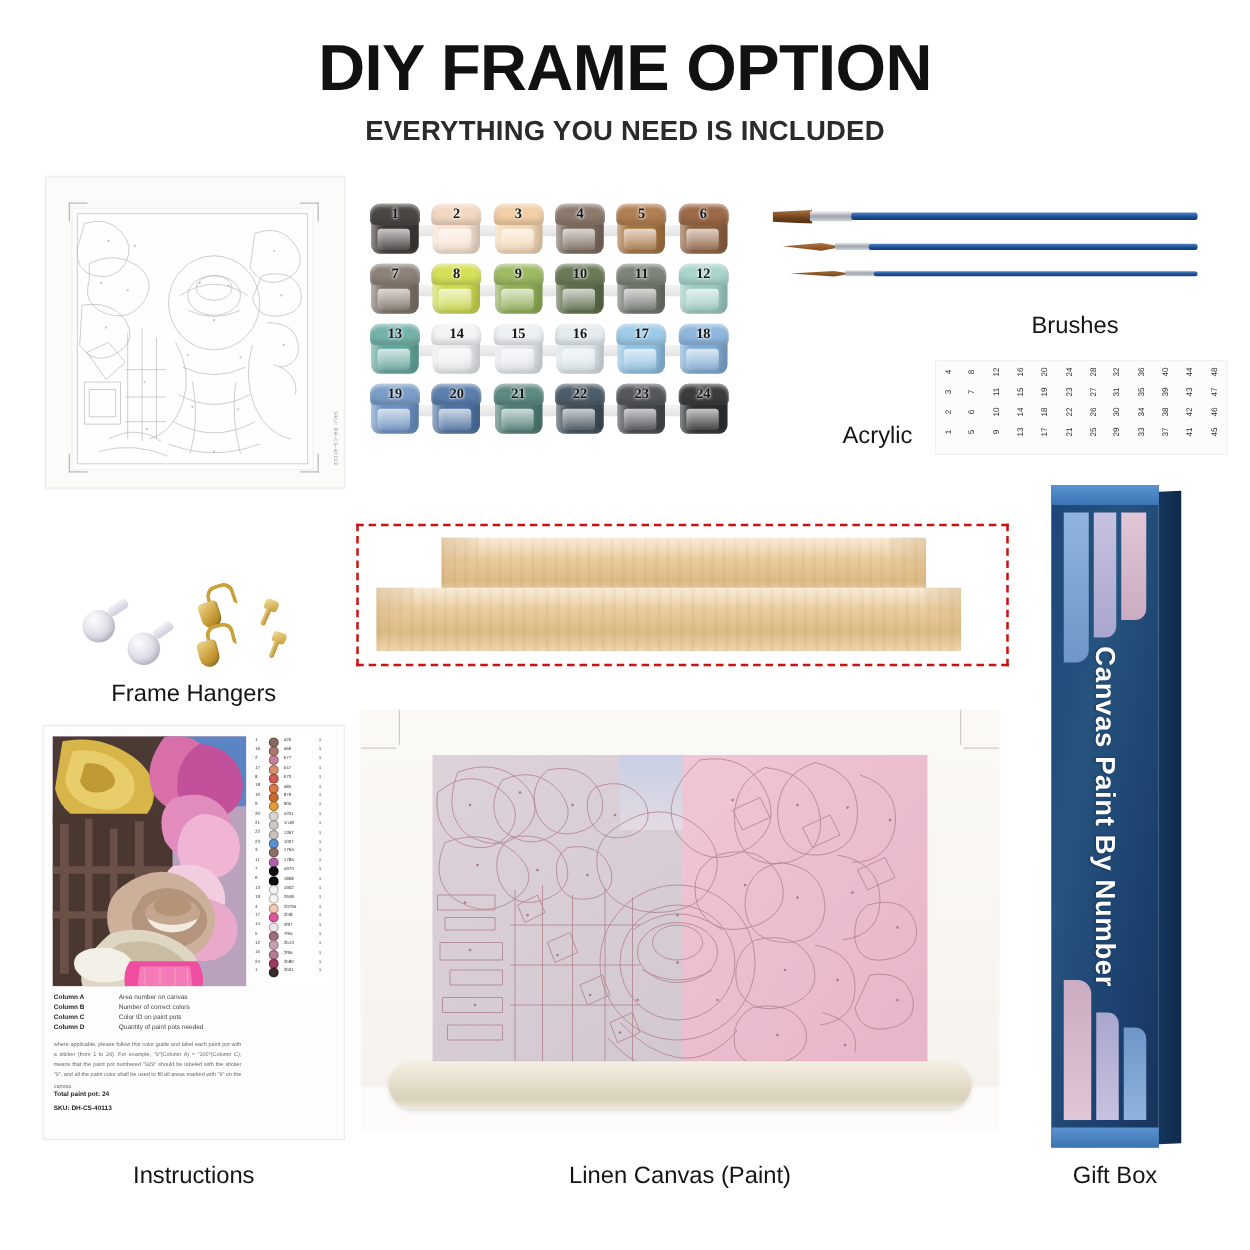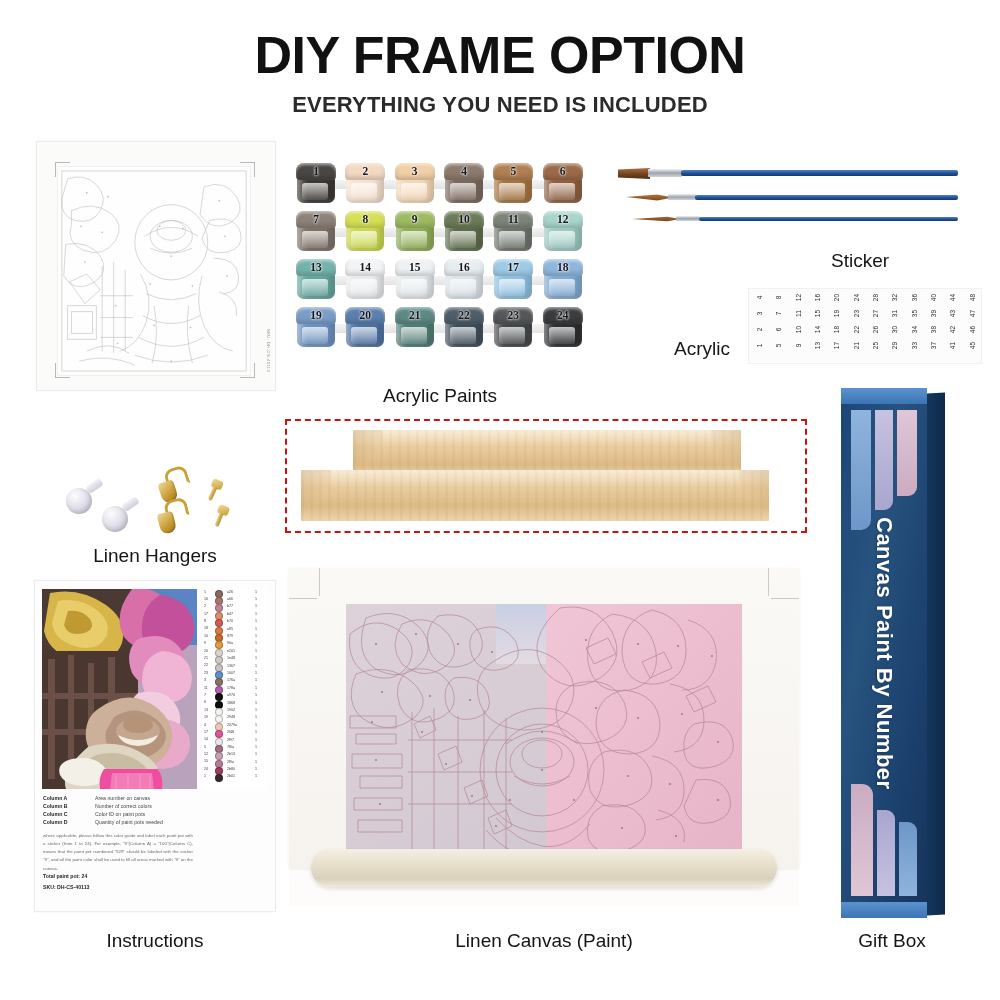--- a/index.html
+++ b/index.html
@@ -502,21 +502,20 @@
           <div class="pot-num">23</div>
         </div>
         <div class="pot" style="left: 249.667px;">
           <div class="pot-body" style="background: rgb(44, 46, 48);"></div>
           <div class="pot-gloss"></div>
           <div class="pot-lid" style="background: rgb(58, 60, 62);"></div>
           <div class="pot-num">24</div>
         </div>
       </div>
     </div>
-  <div class="abs caption" id="paints-cap">Acrylic Paints</div>
 
   <div class="abs" id="brushes">
     <div class="brush" style="left:0;top:0;width:340px;">
       <div class="brush-tip" style="left:0;width:32px;height:11px;
            background:linear-gradient(180deg,#a9703c,#6e401d 60%,#52300f);
            clip-path:polygon(0 14%,100% 0,100% 100%,0 86%);"></div>
       <div class="brush-ferrule" style="left:30px;"></div>
       <div class="brush-handle" style="left:63px;right:0;"></div>
     </div>
     <div class="brush" style="left:8px;top:24px;width:332px;">
@@ -527,21 +526,21 @@
       <div class="brush-handle" style="left:69px;right:0;top:3px;height:5px;"></div>
     </div>
     <div class="brush" style="left:14px;top:46px;width:326px;">
       <div class="brush-tip" style="left:0;width:44px;height:6px;top:2px;
            background:linear-gradient(180deg,#ad6f3a,#6c3f1c);
            clip-path:polygon(0 48%,80% 14%,100% 36%,100% 64%,80% 86%);"></div>
       <div class="brush-ferrule" style="left:44px;width:24px;top:2px;height:5px;"></div>
       <div class="brush-handle" style="left:67px;right:0;top:3px;height:4px;"></div>
     </div>
   </div>
-  <div class="abs caption" id="brushes-cap">Sticker</div>
+  <div class="abs caption" id="brushes-cap">Brushes</div>
 
   <div class="abs" id="sticker-sheet">
       <div class="stk-col" style="left: 2px;">
         <div class="stk-num" style="top: 48px;">1</div>
         <div class="stk-num" style="top: 32px;">2</div>
         <div class="stk-num" style="top: 16px;">3</div>
         <div class="stk-num" style="top: 0px;">4</div>
       </div>
       <div class="stk-col" style="left: 21.3333px;">
         <div class="stk-num" style="top: 48px;">5</div>
@@ -631,21 +630,21 @@
     </div>
     <div class="screw" style="left:152px;top:8px;transform:rotate(24deg);">
       <div class="screw-head" style="left:0;top:0;"></div>
       <div class="screw-shaft" style="left:3px;top:8px;"></div>
     </div>
     <div class="screw" style="left:158px;top:34px;transform:rotate(22deg);">
       <div class="screw-head" style="left:0;top:0;"></div>
       <div class="screw-shaft" style="left:3px;top:8px;"></div>
     </div>
   </div>
-  <div class="abs caption" id="hangers-cap">Linen Hangers</div>
+  <div class="abs caption" id="hangers-cap">Frame Hangers</div>
 
   <div class="abs" id="diyframe-box">
     <div class="bar" style="left:66px;top:9px;width:388px;height:49px;">
       <div class="bar-inner"></div>
       <div class="bar-bevel"></div>
       <div class="bar-mitre" style="left:0;background:linear-gradient(135deg,rgba(190,150,100,.35),transparent 60%);"></div>
       <div class="bar-mitre" style="right:0;background:linear-gradient(225deg,rgba(190,150,100,.35),transparent 60%);"></div>
     </div>
     <div class="bar" style="left:14px;top:49px;width:468px;height:51px;">
       <div class="bar-inner"></div>

